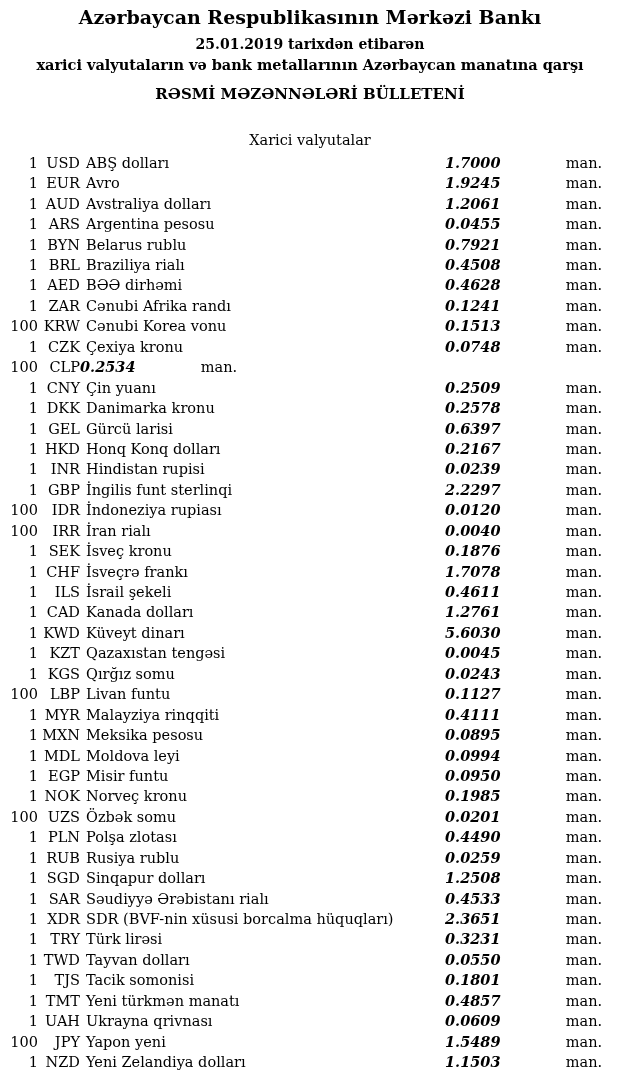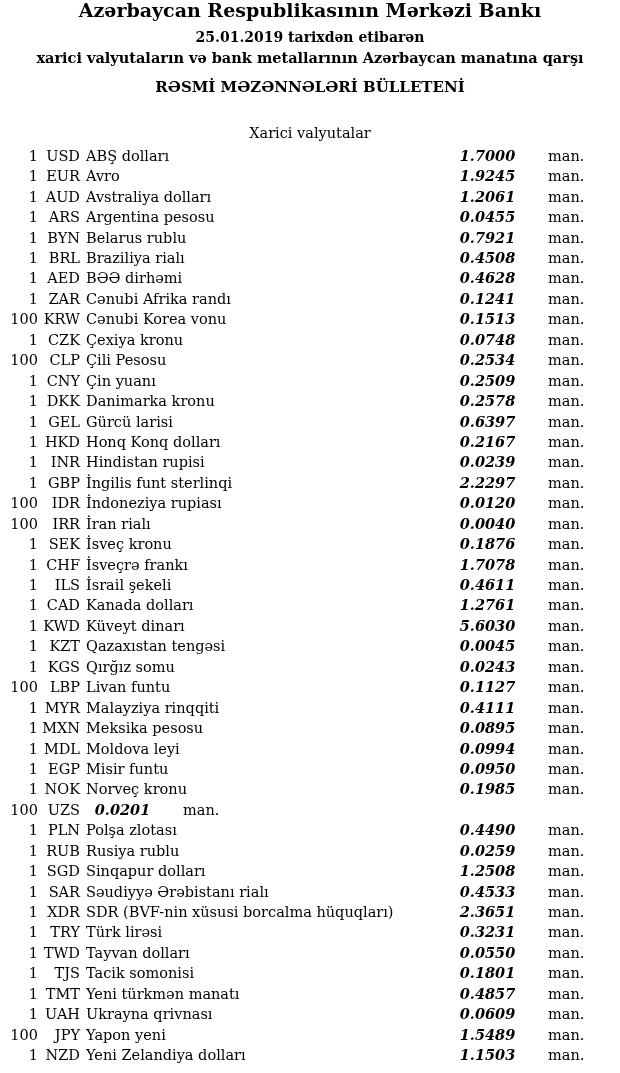--- a/index.html
+++ b/index.html
@@ -15,20 +15,21 @@
     color: #000000;
     font-family: "DejaVu Serif", "Liberation Serif", serif;
     overflow: hidden;
   }
   .hdr {
     text-align: center;
     font-weight: bold;
     line-height: 1.15;
   }
   .bank-title {
+    padding-top: 7px;
     font-size: 19px;
   }
   .date-line {
     margin-top: 7px;
     font-size: 14px;
   }
   .subject-line {
     margin-top: 5px;
     font-size: 14.5px;
   }
@@ -65,30 +66,30 @@
     flex: 0 0 auto;
   }
   .name {
     flex: 1 1 auto;
     padding-left: 6px;
     text-align: left;
     overflow: hidden;
   }
   .rate {
     width: 85px;
-    text-align: center;
+    text-align: left;
     font-weight: bold;
     font-style: italic;
     flex: 0 0 auto;
   }
   .unit {
     width: 90px;
     padding-left: 18px;
     box-sizing: border-box;
-    text-align: left;
+    text-align: center;
     flex: 0 0 auto;
   }
 </style>
 </head>
 <body>
 
 <div class="page">
   <div class="hdr bank-title">Azərbaycan Respublikasının Mərkəzi Bankı</div>
   <div class="hdr date-line">25.01.2019 tarixdən etibarən</div>
   <div class="hdr subject-line">xarici valyutaların və bank metallarının Azərbaycan manatına qarşı</div>
@@ -161,21 +162,20 @@
       <div class="row">
         <span class="cell qty">1</span>
         <span class="cell code">CZK</span>
         <span class="cell name">Çexiya kronu</span>
         <span class="cell rate">0.0748</span>
         <span class="cell unit">man.</span>
       </div>
       <div class="row">
         <span class="cell qty">100</span>
         <span class="cell code">CLP</span>
-        <span class="cell name">Çili Pesosu</span>
         <span class="cell rate">0.2534</span>
         <span class="cell unit">man.</span>
       </div>
       <div class="row">
         <span class="cell qty">1</span>
         <span class="cell code">CNY</span>
         <span class="cell name">Çin yuanı</span>
         <span class="cell rate">0.2509</span>
         <span class="cell unit">man.</span>
       </div>
@@ -315,20 +315,21 @@
       <div class="row">
         <span class="cell qty">1</span>
         <span class="cell code">NOK</span>
         <span class="cell name">Norveç kronu</span>
         <span class="cell rate">0.1985</span>
         <span class="cell unit">man.</span>
       </div>
       <div class="row">
         <span class="cell qty">100</span>
         <span class="cell code">UZS</span>
+        <span class="cell name">Özbək somu</span>
         <span class="cell rate">0.0201</span>
         <span class="cell unit">man.</span>
       </div>
       <div class="row">
         <span class="cell qty">1</span>
         <span class="cell code">PLN</span>
         <span class="cell name">Polşa zlotası</span>
         <span class="cell rate">0.4490</span>
         <span class="cell unit">man.</span>
       </div>

